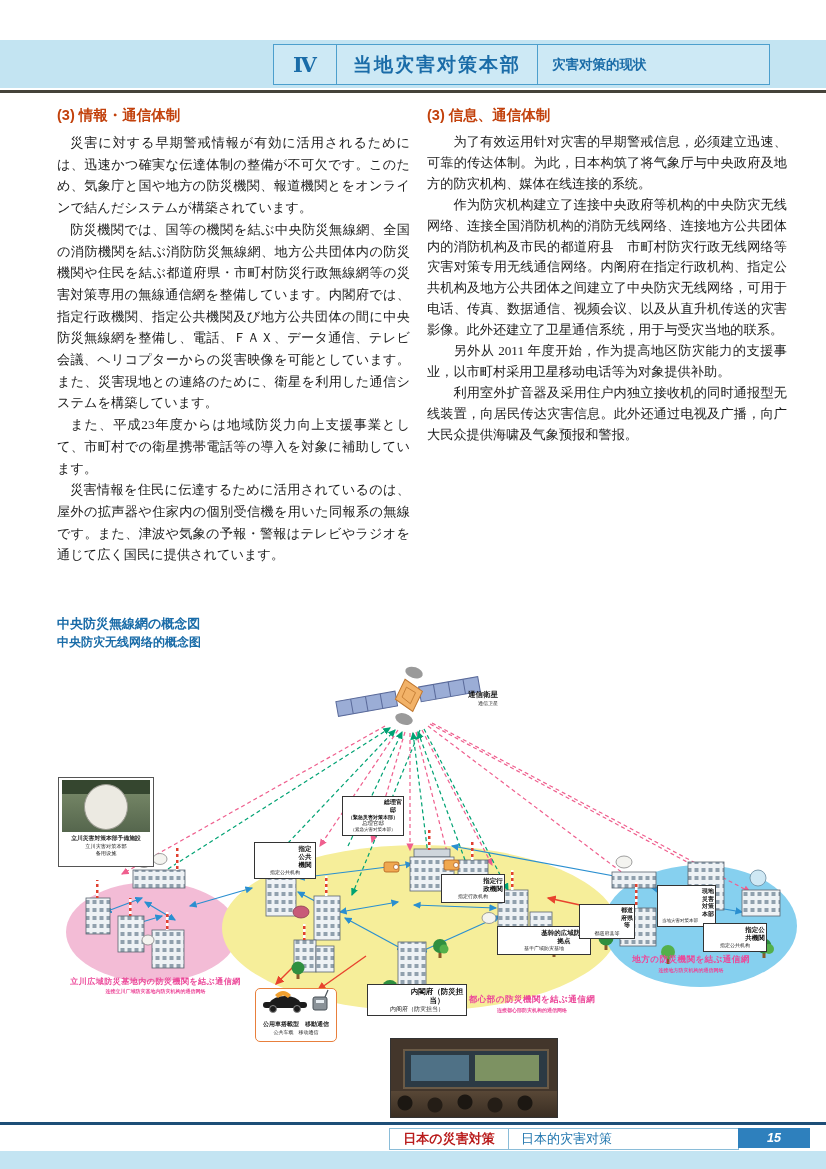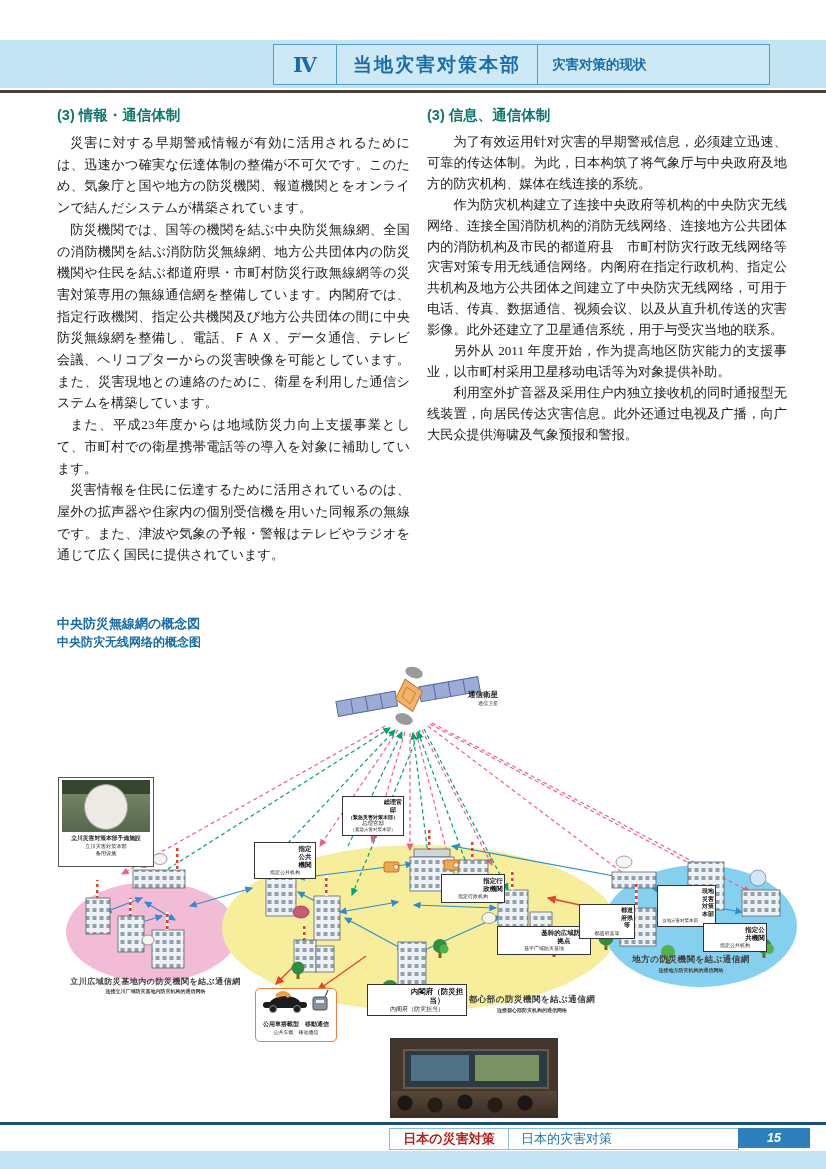--- a/index.html
+++ b/index.html
@@ -14,41 +14,41 @@
   .hb-divider{width:1px;background:#4c9fcd;}
   .hb-ja{padding:0 16px;font-size:19px;font-weight:bold;letter-spacing:2px;}
   .hb-zh{padding:0 14px;font-size:13.5px;font-weight:bold;}
   .header-rule{position:absolute;left:0;top:90px;width:826px;height:3px;background:#45433a;}
   
   .columns{position:absolute;left:57px;top:106px;width:730px;display:flex;gap:17px;
            font-family:"Liberation Serif","DejaVu Serif",serif;}
   .col{text-align:justify;}
   .col-ja{width:353px;}
   .col-zh{width:360px;}
-  .col h3{margin:0 0 7px 0;font-size:14.5px;font-weight:bold;color:#0f766e;
+  .col h3{margin:0 0 7px 0;font-size:14.5px;font-weight:bold;color:#c2410c;
           font-family:"Liberation Sans","DejaVu Sans",sans-serif;}
   .col-ja p{margin:0;font-size:13.2px;line-height:21.7px;text-indent:1em;}
   .col-zh p{margin:0;font-size:13.2px;line-height:20.9px;text-indent:2em;}
   
   .diagram-title{position:absolute;left:57px;top:615px;color:#1a6ca8;
                  font-family:"Liberation Sans","DejaVu Sans",sans-serif;}
   .diagram-title .t-ja{font-size:13px;font-weight:bold;}
   .diagram-title .t-zh{font-size:12px;font-weight:bold;margin-top:1px;}
   .dg-svg{position:absolute;left:0;top:650px;}
   .lbl{position:absolute;background:#fff;border:1px solid #333;text-align:center;
        font-family:"Liberation Sans","DejaVu Sans",sans-serif;color:#111;
        padding:2px 1px;line-height:1.25;z-index:5;}
   .lbl .ja{font-size:6.5px;font-weight:bold;padding-left:40px;}
   .lbl .ja-sm{font-size:5px;font-weight:bold;}
   .lbl .zh{font-size:5px;color:#222;}
   .free-lbl{position:absolute;text-align:right;z-index:5;
             font-family:"Liberation Sans","DejaVu Sans",sans-serif;}
   .free-lbl .ja{font-size:7.5px;font-weight:bold;color:#111;}
   .free-lbl .zh{font-size:5px;color:#333;}
-  .net-cap{position:absolute;text-align:center;z-index:5;color:#404040;
+  .net-cap{position:absolute;text-align:center;z-index:5;color:#ec4899;
            font-family:"Liberation Sans","DejaVu Sans",sans-serif;}
   .net-cap .ja{font-size:8.5px;font-weight:bold;letter-spacing:0.5px;}
   .net-cap .zh{font-size:5px;font-weight:bold;margin-top:1px;}
   
   .photo1{position:absolute;left:58px;top:777px;width:94px;height:88px;border:1px solid #555;
           background:#fff;z-index:4;font-family:"Liberation Sans","DejaVu Sans",sans-serif;}
   .photo1 .img{position:relative;width:88px;height:52px;margin:2px auto 0 auto;
                background:linear-gradient(#7e8f6d,#55664d);overflow:hidden;}
   .photo1 .dish{position:absolute;left:22px;top:4px;width:42px;height:44px;border-radius:50%;
                 background:#eceae2;border:1px solid #9a9a90;}

